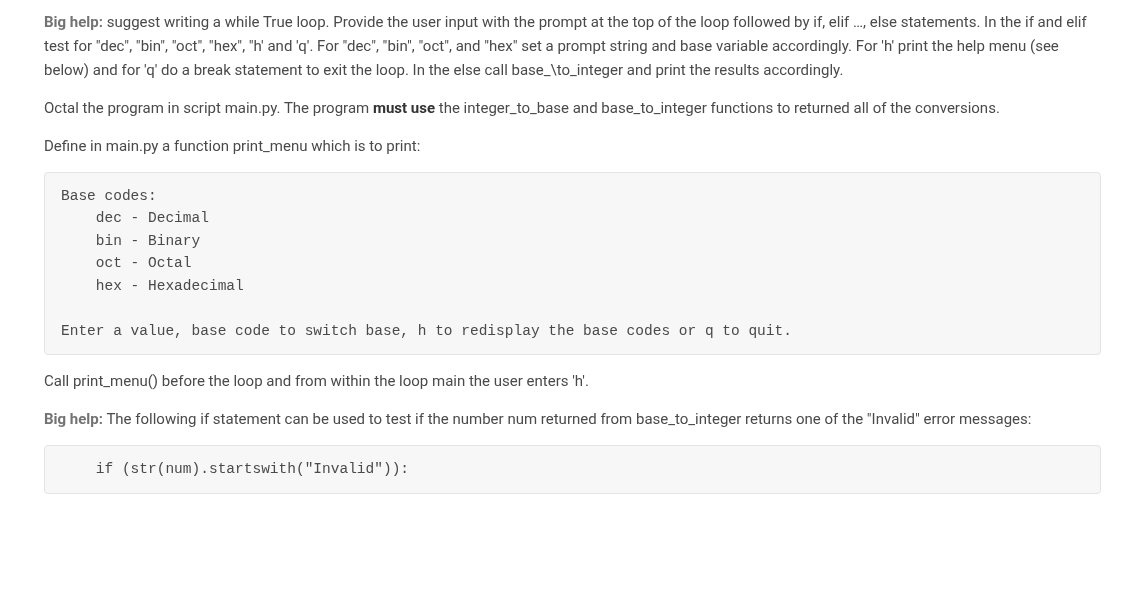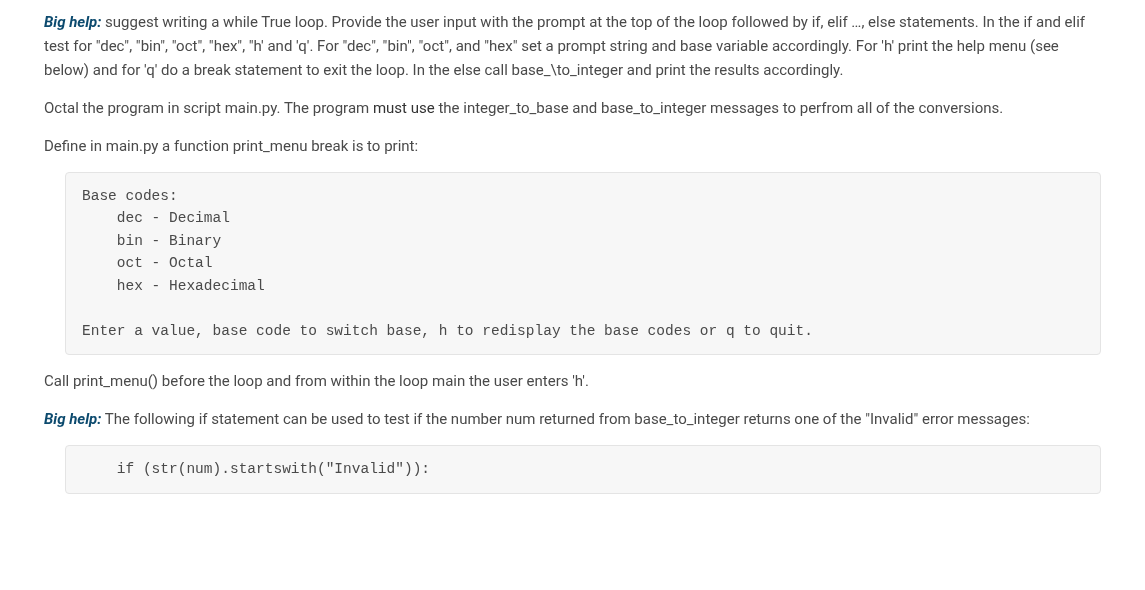--- a/index.html
+++ b/index.html
@@ -15,54 +15,52 @@
       background: #ffffff;
       padding: 10px 44px 20px 44px;
       max-width: 1145px;
     }
     p {
       margin-bottom: 14px;
       color: #4a4a4a;
     }
     .bold-italic {
       font-weight: 700;
-      font-style: italic;
-      color: #0c4a6e;
+      color: #737373;
     }
     .bold {
-      font-weight: 400;
+      font-weight: 700;
       color: #333333;
     }
     pre {
       font-family: "Courier New", Courier, monospace;
       font-size: 14.5px;
       background-color: #f7f7f7;
       border: 1px solid #e4e4e4;
       border-radius: 4px;
       padding: 12px 16px;
       margin-bottom: 14px;
       white-space: pre;
       color: #4a4a4a;
       line-height: 1.55;
       overflow-x: auto;
-      margin-left: 21px;
     }
   </style>
 </head>
 <body>
 
 <p>
   <span class="bold-italic">Big help:</span><span> suggest writing a while True loop. Provide the user input with the prompt at the top of the loop followed by if, elif …, else statements. In the if and elif test for "dec", "bin", "oct", "hex", "h' and 'q'. For "dec", "bin", "oct", and "hex" set a prompt string and base variable accordingly. For 'h' print the help menu (see below) and for 'q' do a break statement to exit the loop. In the else call base_\to_integer and print the results accordingly.</span>
 </p>
 
 <p>
-  <span>Octal the program in script main.py. The program </span><span class="bold">must use</span><span> the integer_to_base and base_to_integer messages to perfrom all of the conversions.</span>
+  <span>Octal the program in script main.py. The program </span><span class="bold">must use</span><span> the integer_to_base and base_to_integer functions to returned all of the conversions.</span>
 </p>
 
-<p>Define in main.py a function print_menu break is to print:</p>
+<p>Define in main.py a function print_menu which is to print:</p>
 
 <pre>Base codes:
     dec - Decimal
     bin - Binary
     oct - Octal
     hex - Hexadecimal
 
 Enter a value, base code to switch base, h to redisplay the base codes or q to quit.</pre>
 
 <p>Call print_menu() before the loop and from within the loop main the user enters 'h'.</p>

